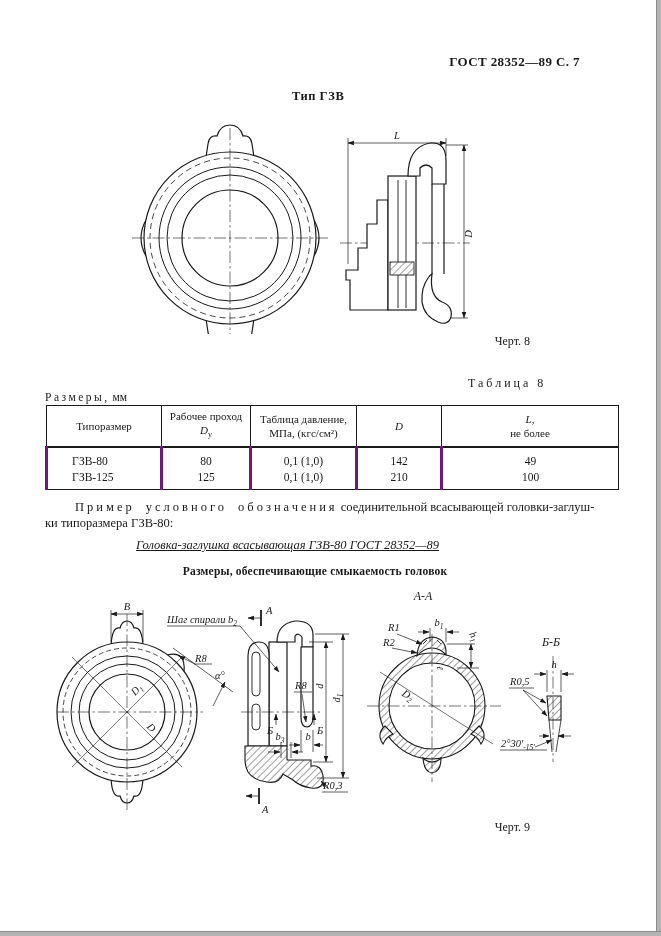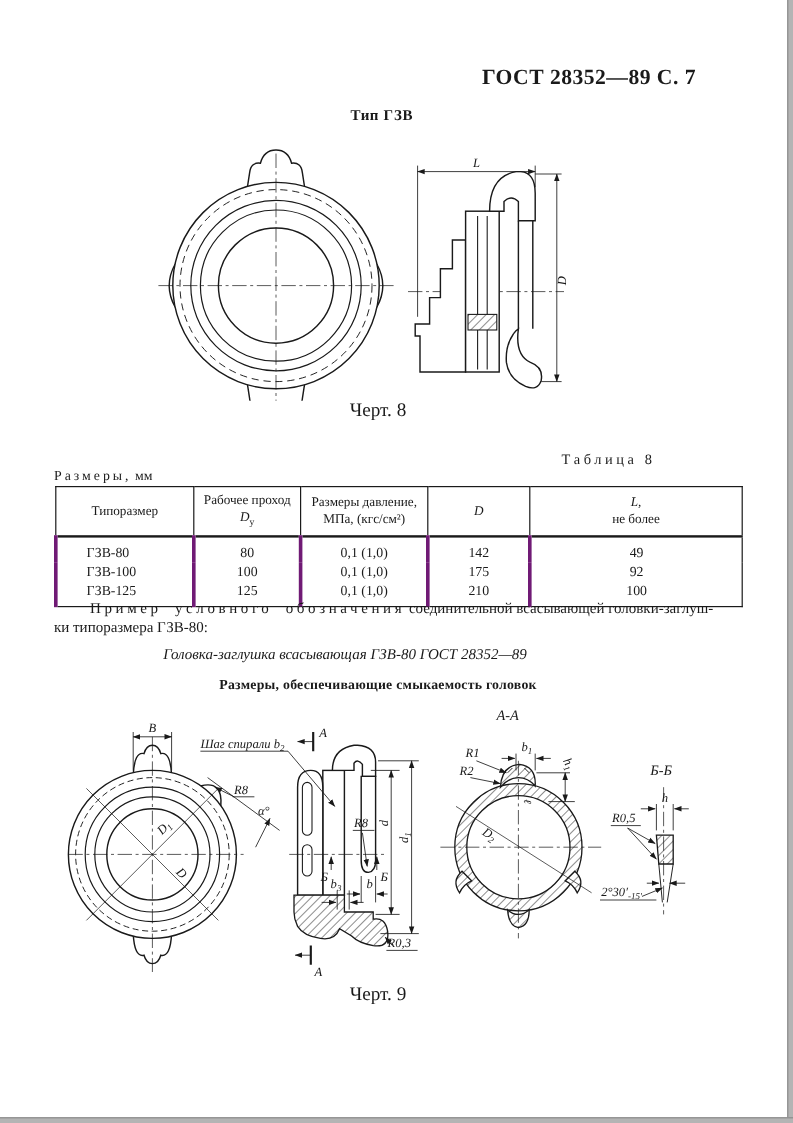--- a/index.html
+++ b/index.html
@@ -1,23 +1,23 @@
 <!DOCTYPE html>
 <html><head>
 <meta charset="utf-8">
 <style>
   html,body{margin:0;padding:0;}
   body{
     width:661px;height:936px;background:#ffffff;position:relative;overflow:hidden;
     font-family:"Liberation Serif", serif;color:#1a1a1a;
   }
   .abs{position:absolute;}
-  .hdr{font-weight:bold;font-size:18px;letter-spacing:.4px;}
+  .hdr{font-weight:bold;font-size:13px;letter-spacing:.4px;}
   .type-label{font-weight:bold;font-size:12.5px;letter-spacing:.5px;}
-  .caption{font-size:16px;text-align:center;}
+  .caption{font-size:12px;text-align:right;}
   .tbl-label{font-size:12px;letter-spacing:3px;}
   .tbl-title{font-size:11.5px;}
   .sp2{letter-spacing:2.5px;}
   .gtable{border-collapse:collapse;table-layout:fixed;font-size:11.5px;}
   .gtable th,.gtable td{font-weight:normal;padding:0 2px;}
   .gtable thead th{
     border-left:1px solid #1a1a1a;border-right:1px solid #1a1a1a;
     border-top:1.4px solid #1a1a1a;border-bottom:2.6px solid #1a1a1a;
     text-align:center;font-size:11px;height:40px;vertical-align:middle;line-height:14px;
   }
@@ -26,21 +26,21 @@
     text-align:center;height:16px;vertical-align:middle;
   }
   .gtable tbody tr:first-child td{padding-top:5px;}
   .gtable tbody tr:last-child td{border-bottom:1.4px solid #1a1a1a;padding-bottom:4px;}
   .gtable tbody td.c1{text-align:left;padding-left:24px;}
   .it{font-style:italic;}
   .sub{vertical-align:sub;font-size:8px;}
   .para{font-size:12.5px;line-height:15.5px;}
   .indent{text-indent:30px;}
   .spaced{letter-spacing:3px;word-spacing:5px;}
-  .desig{font-style:italic;font-size:12.5px;text-align:center;}
+  .desig{font-style:italic;font-size:12.5px;text-align:center;text-decoration:underline;}
   .fig9-heading{font-weight:bold;font-size:11.5px;text-align:center;letter-spacing:.2px;}
   svg text{fill:#1a1a1a;}
   .dimtxt{font:italic 10.5px "Liberation Serif", serif;}
   .dimtxt-s{font:italic 9px "Liberation Serif", serif;}
   .ttl{font:italic 12px "Liberation Serif", serif;}
   .edge-r{right:0;top:0;width:4px;height:936px;background:#b4b4b4;border-left:1px solid #8c8c8c;}
   .edge-b{left:0;bottom:0;width:661px;height:4px;background:#b4b4b4;border-top:1px solid #8c8c8c;}
 </style>
 </head>
 <body>
@@ -110,39 +110,32 @@
     <col style="width:115px">
       <col style="width:89px">
       <col style="width:106px">
       <col style="width:85px">
       <col style="width:177px">
   </colgroup>
   <thead>
     <tr>
       <th><span>Типоразмер</span></th>
       <th><span>Рабочее проход</span><br><span class="it">D</span><span class="sub">у</span></th>
-      <th><span>Размеры давление,</span><br><span>МПа, (кгс/см²)</span></th>
+      <th><span>Таблица давление,</span><br><span>МПа, (кгс/см²)</span></th>
       <th><span class="it">D</span></th>
       <th><span class="it">L,</span><br><span>не более</span></th>
     </tr>
   </thead>
   <tbody>
     <tr>
       <td class="c1"><span>ГЗВ-80</span></td>
       <td><span>80</span></td>
       <td><span>0,1 (1,0)</span></td>
       <td><span>142</span></td>
       <td><span>49</span></td>
-    </tr>
-    <tr>
-      <td class="c1"><span>ГЗВ-100</span></td>
-      <td><span>100</span></td>
-      <td><span>0,1 (1,0)</span></td>
-      <td><span>175</span></td>
-      <td><span>92</span></td>
     </tr>
     <tr>
       <td class="c1"><span>ГЗВ-125</span></td>
       <td><span>125</span></td>
       <td><span>0,1 (1,0)</span></td>
       <td><span>210</span></td>
       <td><span>100</span></td>
     </tr>
   </tbody>
 </table>

